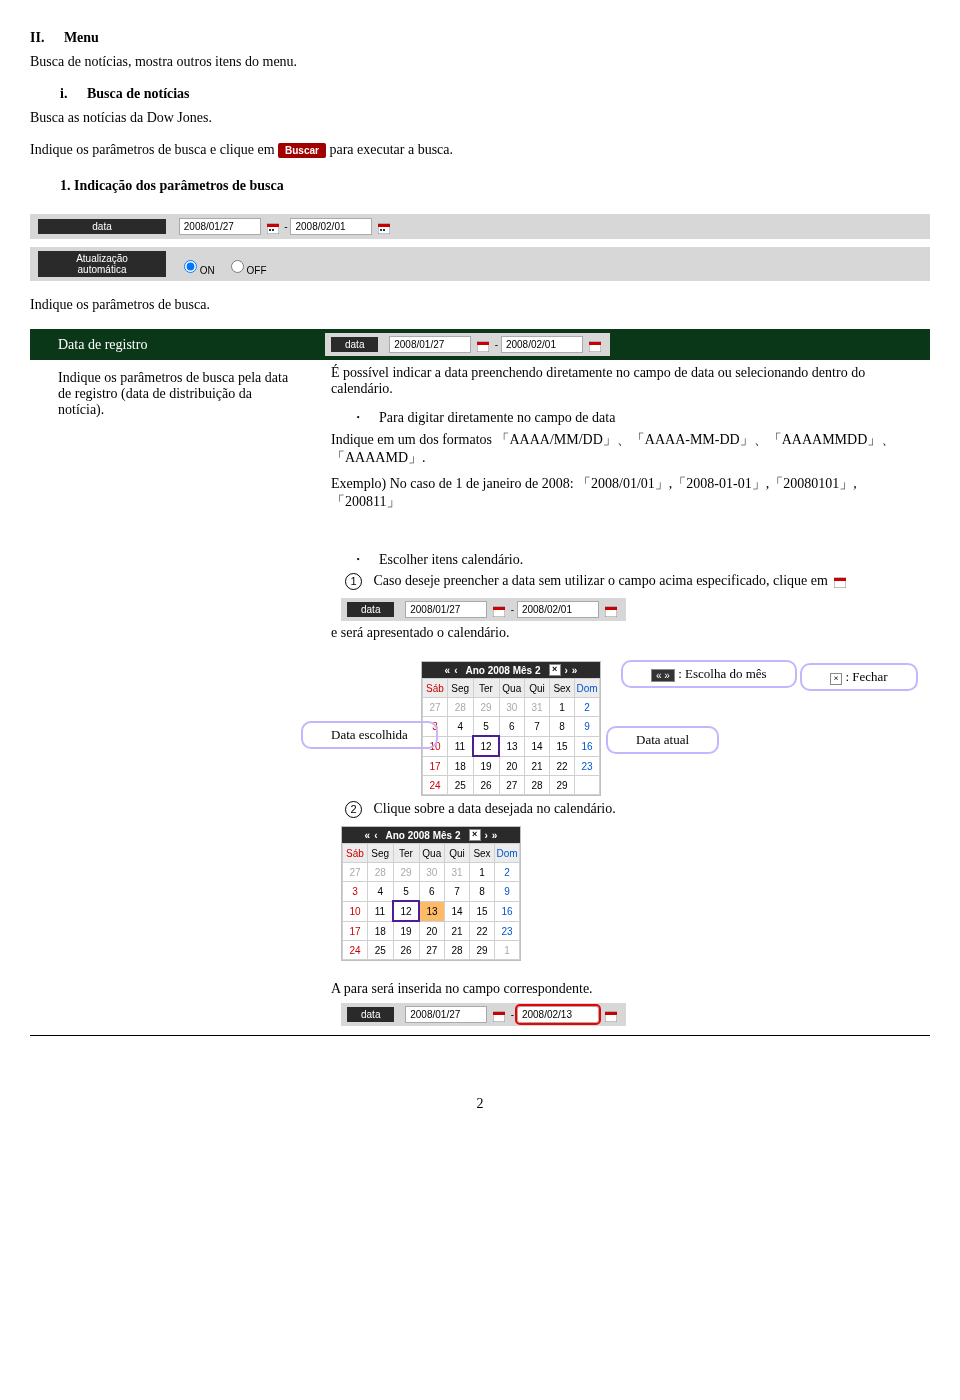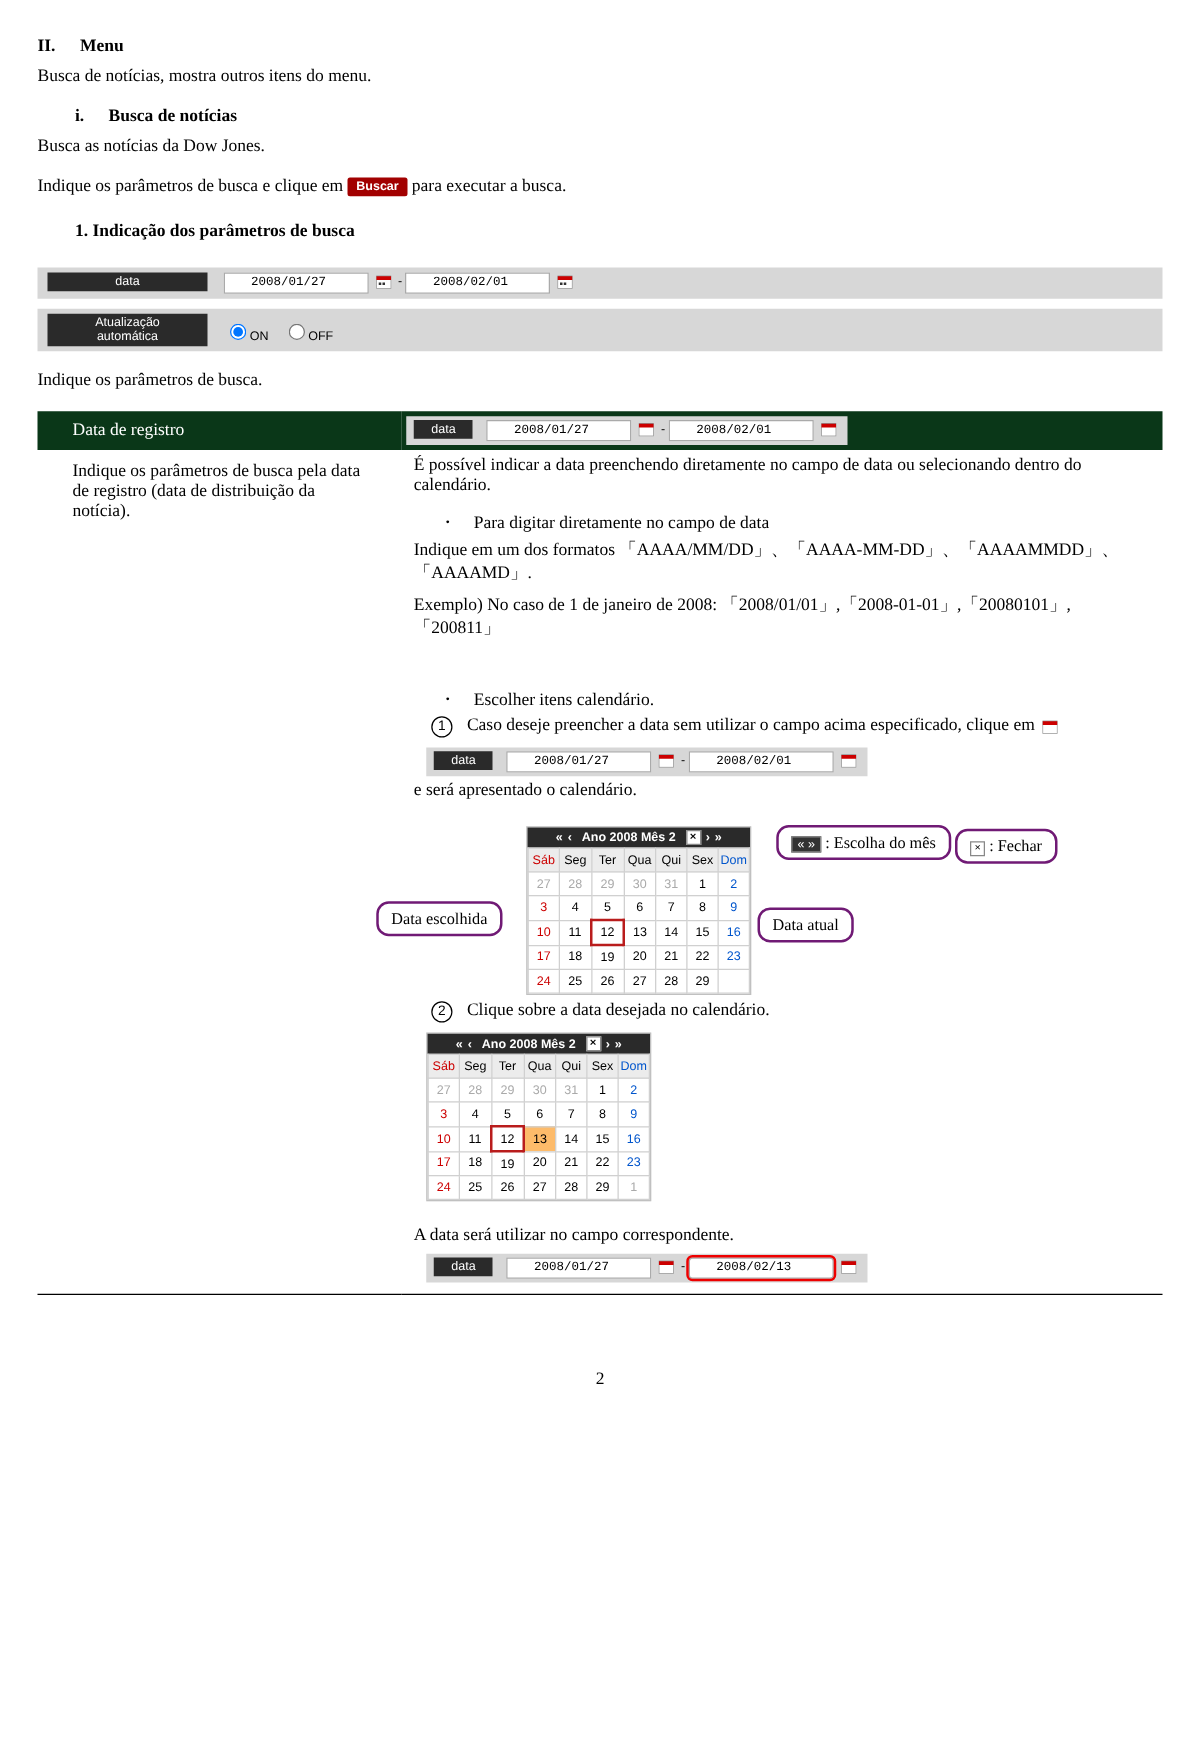--- a/index.html
+++ b/index.html
@@ -4,45 +4,45 @@
 <style>
   body{font-family:Georgia,'Times New Roman',serif;font-size:14px;color:#000;margin:0;padding:30px;background:#fff;width:900px}
   .h2{font-weight:bold;margin-bottom:8px}
   .h2 .num{margin-right:16px}
   .p{margin:4px 0 16px 0}
   .indent{margin-left:30px}
   .buscar-btn{display:inline-block;background:#a20000;color:#fff;font-family:Arial,sans-serif;font-size:10px;font-weight:bold;padding:2px 7px;border-radius:2px;vertical-align:middle}
   .h3{font-weight:bold;margin:20px 0 20px 30px}
   .ui-row{background:#d7d7d7;padding:4px 8px;font-family:Arial,sans-serif;font-size:10px;vertical-align:middle;margin-left:0}
   .ui-row .lbl{display:inline-block;background:#2a2a2a;color:#fff;padding:2px 16px;margin-right:10px;width:96px;text-align:center}
-  input.date{font-family:Liberation Mono, monospace;font-size:10px;border:1px solid #aaa;padding:1px 21px;width:72px;height:13px}
+  input.date{font-family:Liberation Sans, sans-serif;font-size:10px;border:1px solid #aaa;padding:1px 4px;width:72px;height:13px}
   .cal-icon{display:inline-block;width:12px;height:12px;vertical-align:middle;position:relative;margin:0 3px}
   .cal-icon svg{width:12px;height:12px}
   .radio-lbl{font-size:10px;font-family:Liberation Sans, sans-serif;margin-right:8px;vertical-align:middle}
   table.def{width:100%;border-collapse:collapse;margin-top:12px}
   table.def td.left{background:#0a3718;color:#fff;width:235px;padding:5px 28px;vertical-align:top;border:none}
   table.def td.right{padding:5px 10px;vertical-align:top;border-bottom:1px solid #000}
   table.def tr.datarow td.left{background:#fff;color:#000;padding-top:10px;border-bottom:1px solid #000}
   table.def tr.datarow td.right{border-bottom:1px solid #000}
   .inline-ui{background:#d7d7d7;padding:3px 6px;display:inline-block;font-family:Arial;font-size:10px;vertical-align:middle}
   .inline-ui .lbl{display:inline-block;background:#2a2a2a;color:#fff;padding:2px 14px;margin-right:8px}
   .bullet{margin:12px 0 4px 20px}
   .circ{display:inline-block;border:1px solid #000;border-radius:50%;width:15px;height:15px;text-align:center;line-height:15px;font-size:11px;font-family:Arial;margin:0 8px 0 14px}
-  .callout-box{border:2px solid #701a75;border-radius:10px;padding:4px 10px;display:inline-block;font-size:13px;vertical-align:middle}
+  .callout-box{border:2px solid #c4b5fd;border-radius:10px;padding:4px 28px;display:inline-block;font-size:13px;vertical-align:middle}
   .calendar{font-family:Arial,sans-serif;font-size:10px;display:inline-block;background:#ececec;border:1px solid #c0c0c0}
   .calendar .cal-head{background:#2a2a2a;color:#fff;padding:2px 4px;text-align:center;font-weight:bold;display:flex;align-items:center;justify-content:center;gap:4px}
   .calendar .cal-head .nav{color:#fff;text-decoration:none;font-weight:bold}
   .calendar table{border-collapse:collapse}
   .calendar th,.calendar td{width:22px;height:16px;text-align:center;padding:1px;border:1px solid #d0d0d0;background:#fff}
   .calendar th{background:#ececec;font-weight:normal}
   .calendar th.sat{color:#c00}
   .calendar th.sun,.calendar td.sun{color:#0055cc}
   .calendar td.sat{color:#c00}
   .calendar td.dim{color:#aaa}
-  .calendar td.today{border:2px solid #b91c1c}
+  .calendar td.today{border:2px solid #4c1d95}
   .calendar td.sel{background:#fdbb6a}
   .cal-layout{position:relative;margin:10px 0}
   .pagenum{text-align:center;margin-top:60px;font-family:Georgia,serif}
   .close-icon{display:inline-block;background:#fff;color:#000;border:1px solid #888;width:10px;height:10px;line-height:9px;font-size:9px;text-align:center;font-weight:bold}
   .nav-btn{display:inline-block;background:#333;color:#fff;padding:0 4px;font-family:Arial;font-size:10px;border:1px solid #888;vertical-align:middle}
   .ui-row-a{margin:8px 0}
 </style>
 </head>
 <body>
 
@@ -303,21 +303,21 @@
                     <td>27</td>
                     <td>28</td>
                     <td>29</td>
                     <td class="dim">1</td>
                   </tr>
           </tbody>
               </table>
         </div>
       </div>
 
-      <div style="margin-top:20px">A data será utilizar no campo correspondente.</div>
+      <div style="margin-top:20px">A para será inserida no campo correspondente.</div>
       <div style="margin:6px 0 4px 10px">
         <span class="inline-ui">
           <span class="lbl">data</span>
           <input class="date" value="2008/01/27" style="">
           <span class="cal-icon"><svg viewBox="0 0 12 12">
                   <rect x="0" y="2" width="12" height="10" fill="#fff" stroke="#888"></rect>
                   <rect x="0" y="2" width="12" height="3" fill="#c00"></rect>
                 </svg></span>
           <span>-</span>
           <input class="date" style="outline: rgb(238, 0, 0) solid 2px; border-radius: 3px;" value="2008/02/13">

